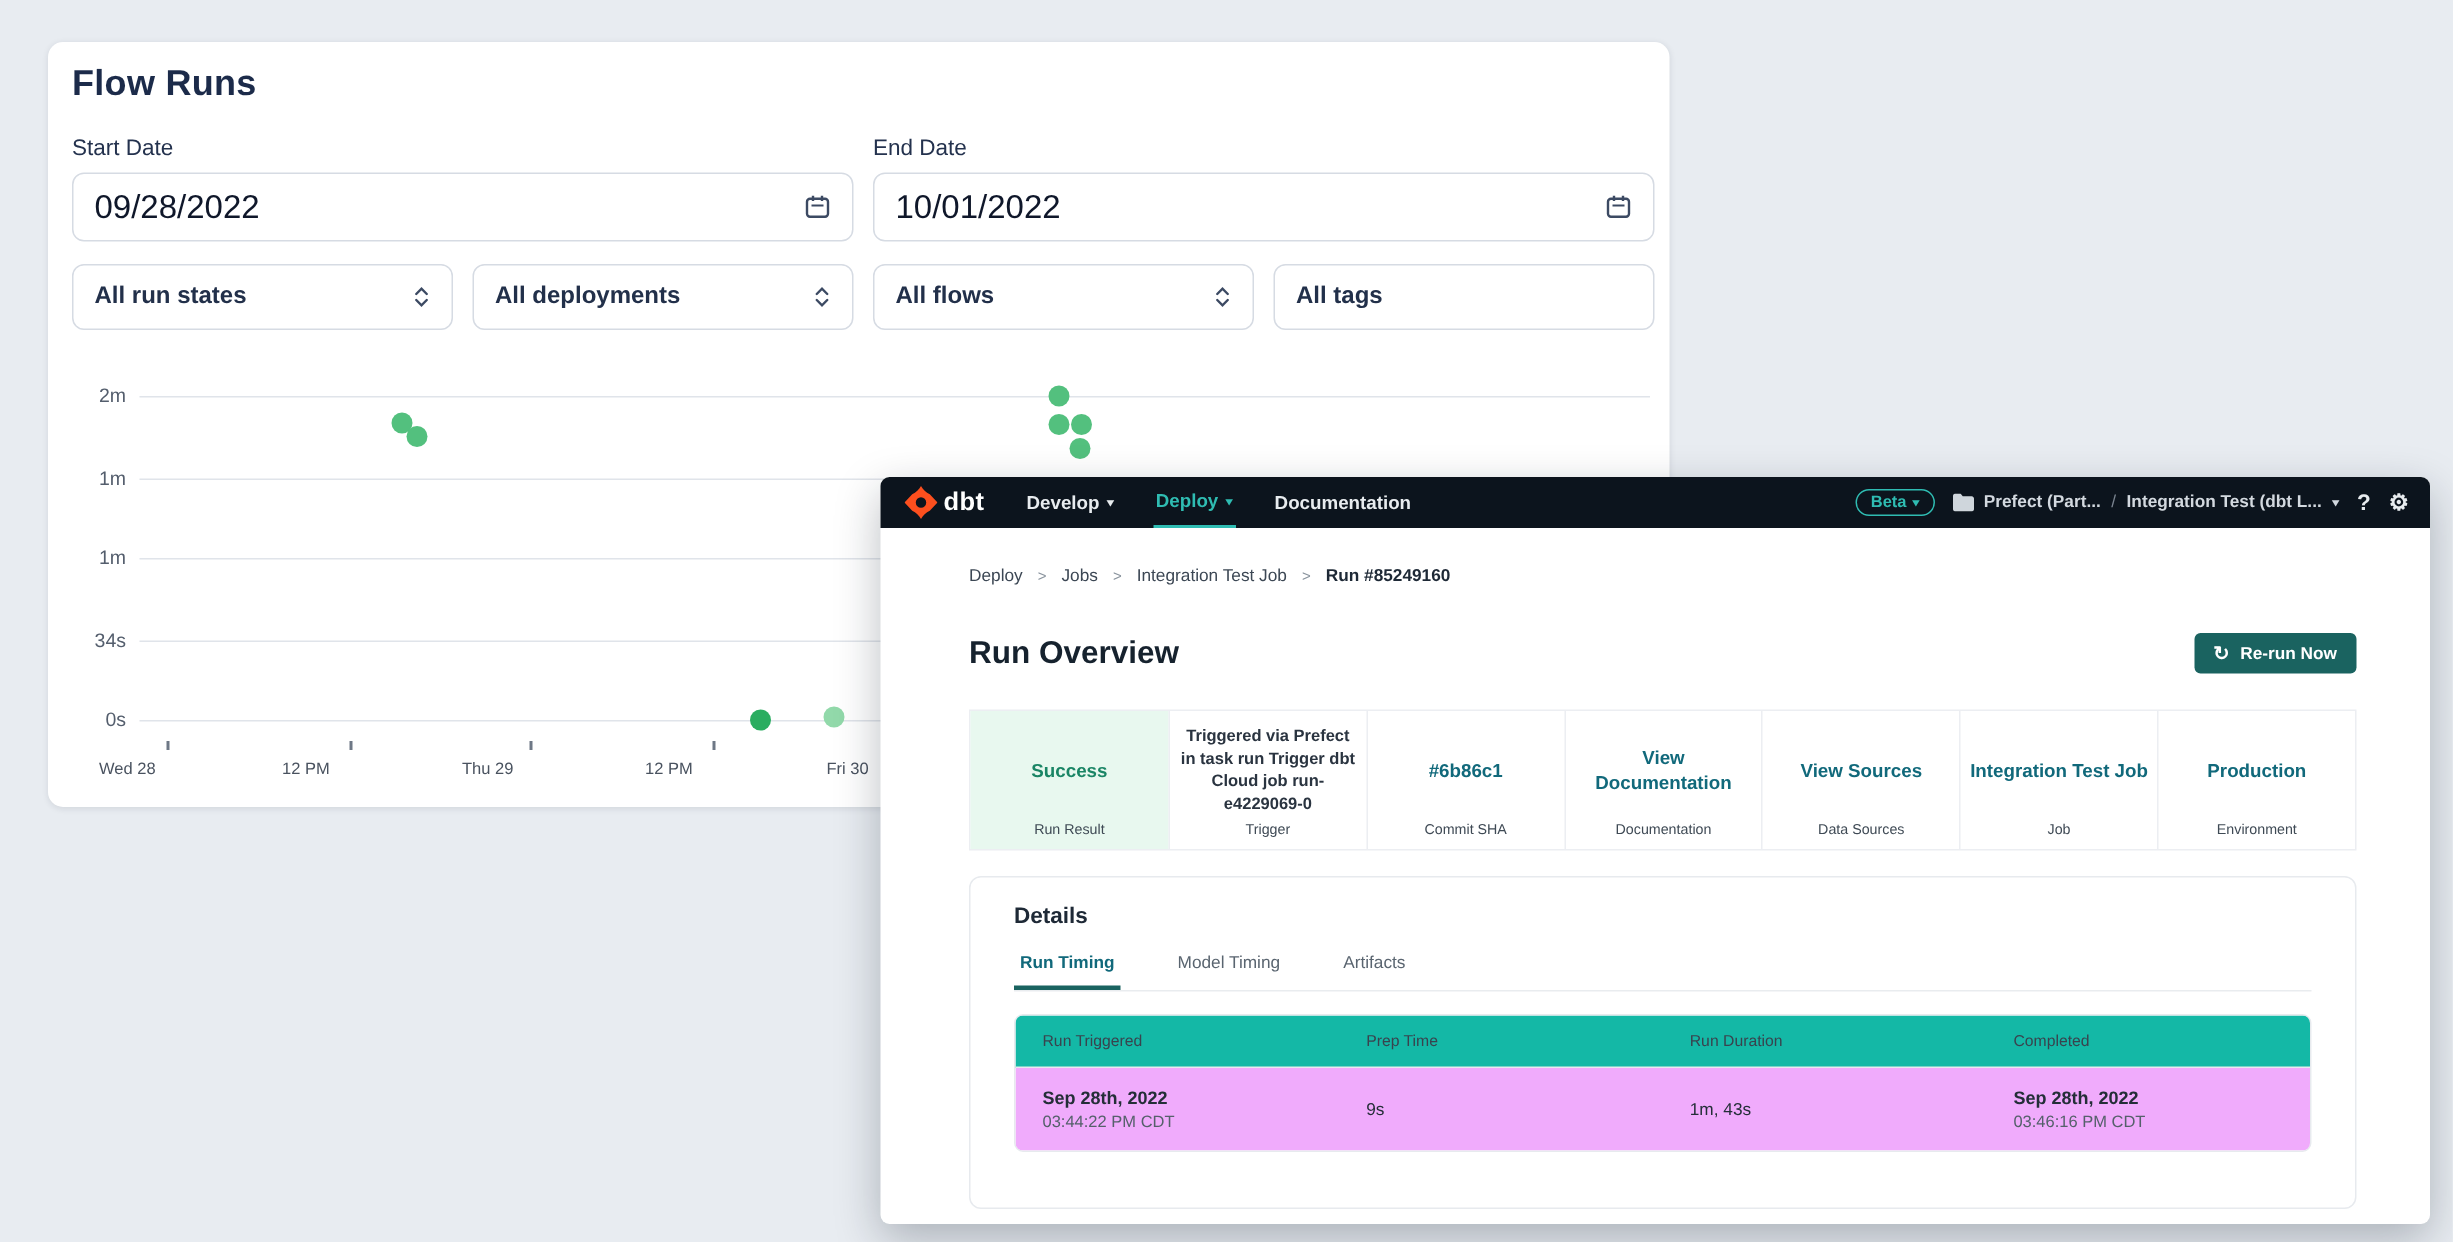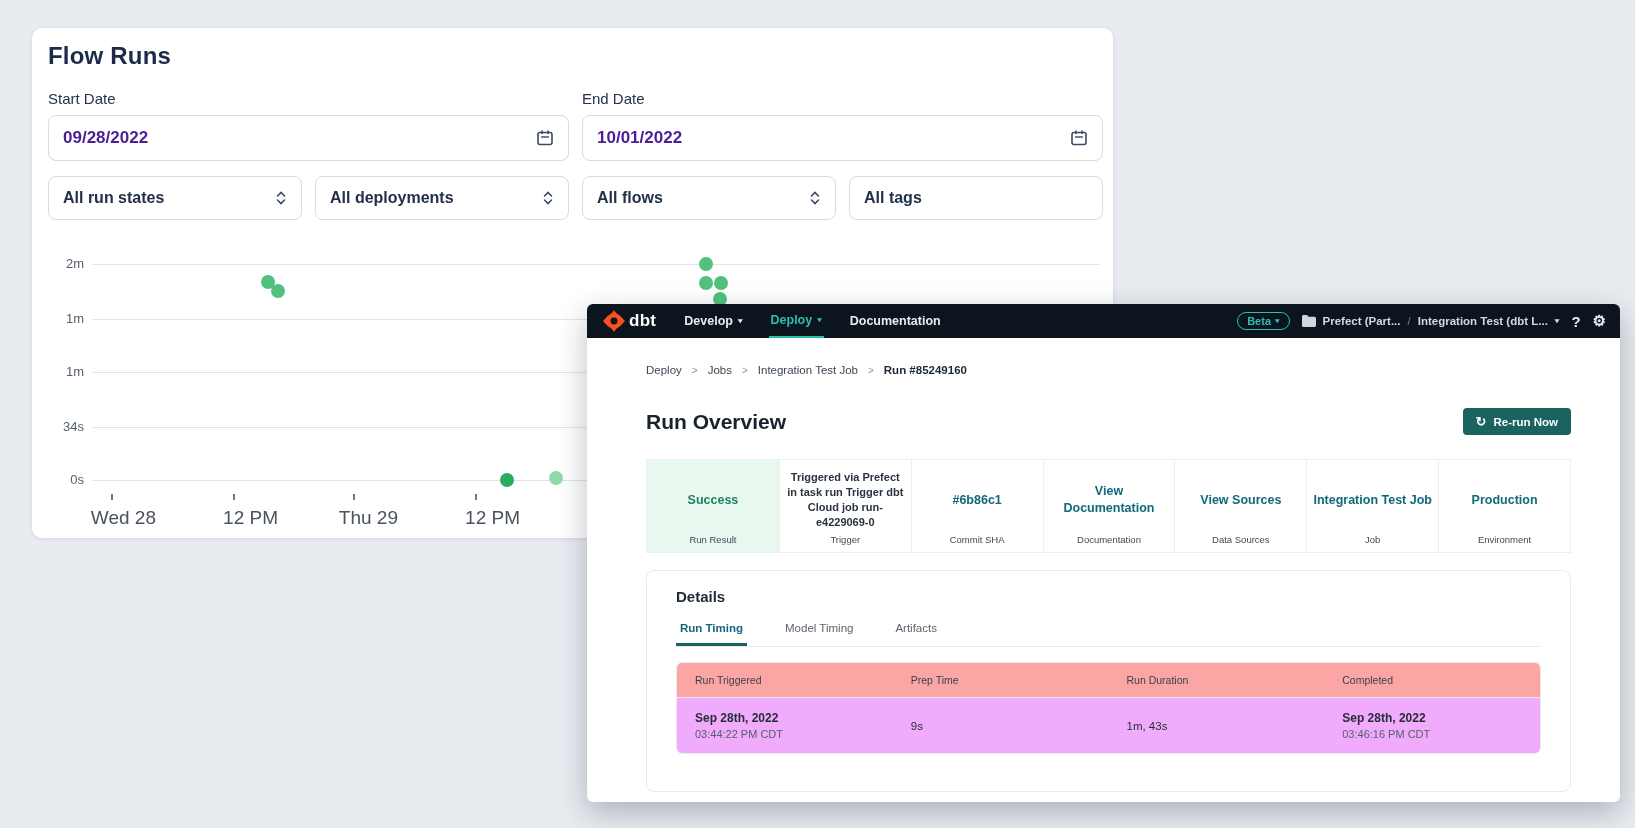--- a/index.html
+++ b/index.html
@@ -20,48 +20,48 @@
   .fp-title {
     position:absolute; left:16px; top:14px;
     font-size:24px; font-weight:bold; color:#1c2b4a; letter-spacing:.2px;
   }
   .fp-date-row { position:absolute; left:16px; right:10px; top:62px;
     display:grid; grid-template-columns:1fr 1fr; gap:13px; }
   .fp-field-label { font-size:15px; color:#24324e; margin-bottom:8px; }
   .fp-input {
     height:46px; border:1px solid #d6dbe3; border-radius:8px; background:#fff;
     display:flex; align-items:center; padding:0 14px;
-    font-size:17px; font-weight:bold; color:#4c1d95;
+    font-size:22px; font-weight:normal; color:#0f172a;
   }
   .fp-input .grow { flex:1; }
   .fp-select-row { position:absolute; left:16px; right:10px; top:148px;
     display:grid; grid-template-columns:repeat(4,1fr); gap:13px; }
   .fp-select {
     height:44px; border:1px solid #d6dbe3; border-radius:8px; background:#fff;
     display:flex; align-items:center; padding:0 14px;
     font-size:16px; font-weight:bold; color:#22304a;
   }
   .fp-select .grow { flex:1; }
   .cal-icon svg, .updown-icon svg { display:block; }
 
   
   .gridline { position:absolute; height:1px; background:#e0e4ea; left:61px; right:13px; }
   .ylabel { position:absolute; left:0; width:52px; text-align:right;
     font-size:13px; color:#545e6d; }
   .xtick { position:absolute; width:1.5px; height:6px; background:#6e7886; }
-  .xlabel { position:absolute; width:90px; text-align:right;
-    font-size:19px; color:#49525f; }
+  .xlabel { position:absolute; width:90px; text-align:left;
+    font-size:11px; color:#49525f; }
   .dot { position:absolute; width:14px; height:14px; border-radius:50%; }
   .dot.mid  { background:#53c07e; }
   .dot.dark { background:#2aad60; }
   .dot.light{ background:#92d9aa; }
 
   
   .dbt-window {
-    position:absolute; left:587px; top:304px; width:1033px; height:498px;
+    position:absolute; left:587px; top:318px; width:1033px; height:498px;
     background:#fff; border-radius:6px;
     box-shadow: 0 10px 30px rgba(15,25,40,.28);
   }
   .dbt-nav {
     height:34px; background:#0c141d; border-radius:6px 6px 0 0;
     display:flex; align-items:center; padding:0 14px 0 16px; gap:0;
   }
   .dbt-logo { display:flex; align-items:center; gap:4px; margin-right:26px; }
   .dbt-logo-text { color:#fff; font-weight:bold; font-size:17px; letter-spacing:.3px; }
   .nav-item {
@@ -110,21 +110,21 @@
     margin-top:17px; border:1px solid #e7eaee; border-radius:8px;
     height:222px; padding:0 29px;
   }
   .details-title { font-size:15px; font-weight:bold; color:#1e2936; margin-top:17px; }
   .tabs { display:flex; gap:34px; margin-top:17px; border-bottom:1px solid #e9ecef; }
   .tab { font-size:11.5px; color:#5a6570; padding:0 4px 9px; cursor:pointer; }
   .tab.active { color:#11697b; font-weight:bold; border-bottom:3px solid #1a6360; }
 
   .run-table { margin-top:15px; border:1px solid #e7eaee; border-radius:6px; overflow:hidden; }
   .rt-head { display:grid; grid-template-columns:repeat(4,1fr);
-    background:#fca5a5; border-bottom:1px solid #e7eaee; }
+    background:#14b8a6; border-bottom:1px solid #e7eaee; }
   .rt-head div { font-size:10.5px; color:#39434e; padding:11px 0 11px 18px; }
   .rt-row { display:grid; grid-template-columns:repeat(4,1fr); background:#f0abfc; }
   .rt-row > div { padding:13px 0 13px 18px; display:flex; flex-direction:column; justify-content:center; }
   .rt-main { font-size:12px; color:#242e38; font-weight:bold; }
   .rt-sub { font-size:11px; color:#55606b; margin-top:3px; }
   .rt-single { font-size:11.5px; color:#242e38; }
 </style>
 </head>
 <body>
 

